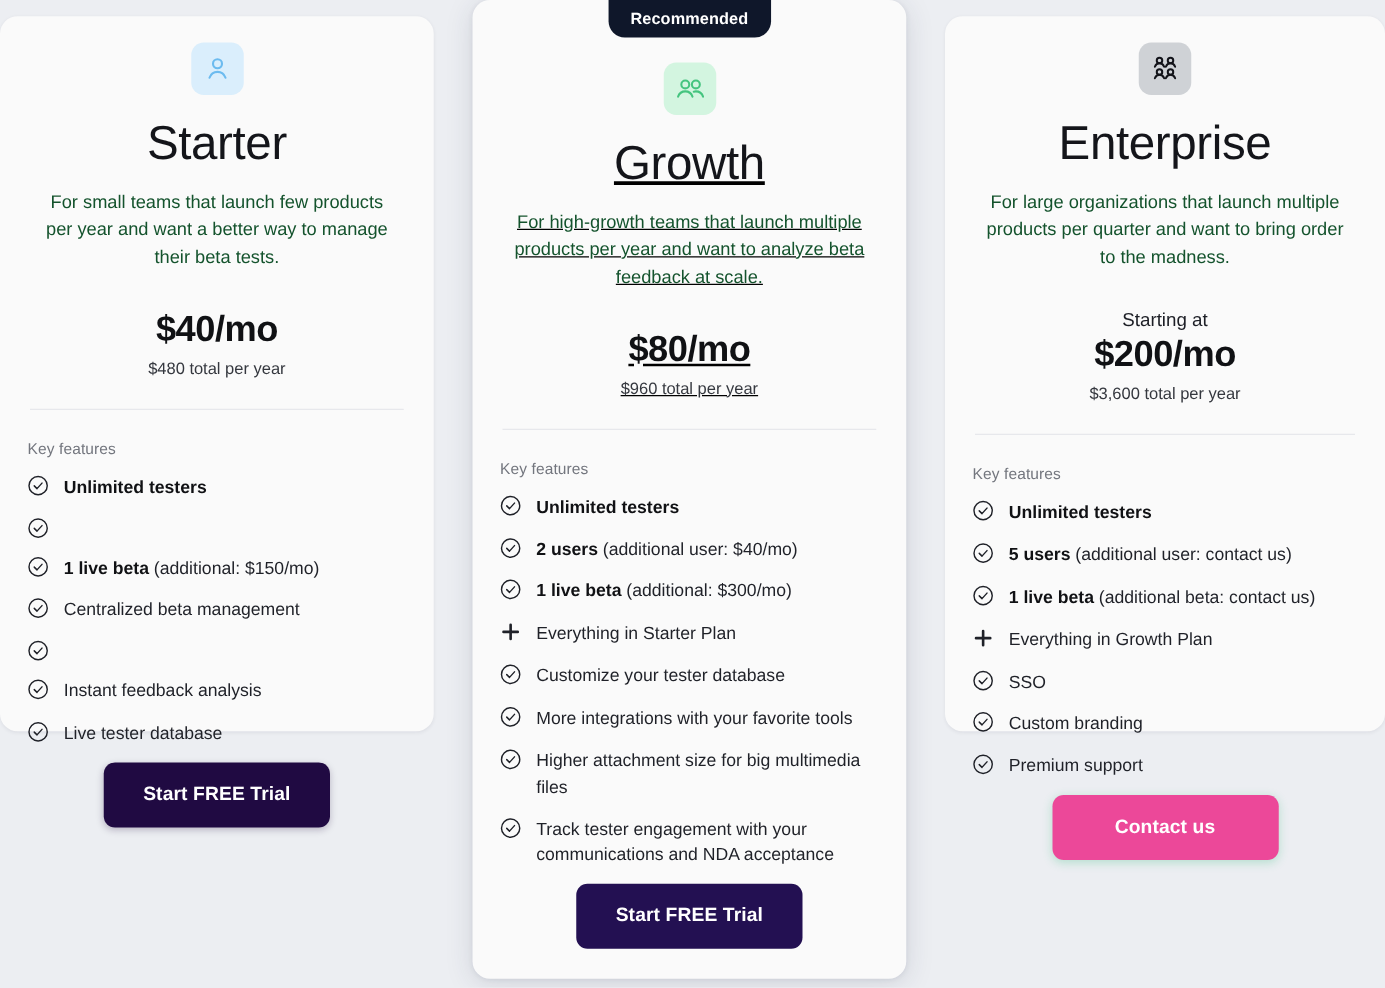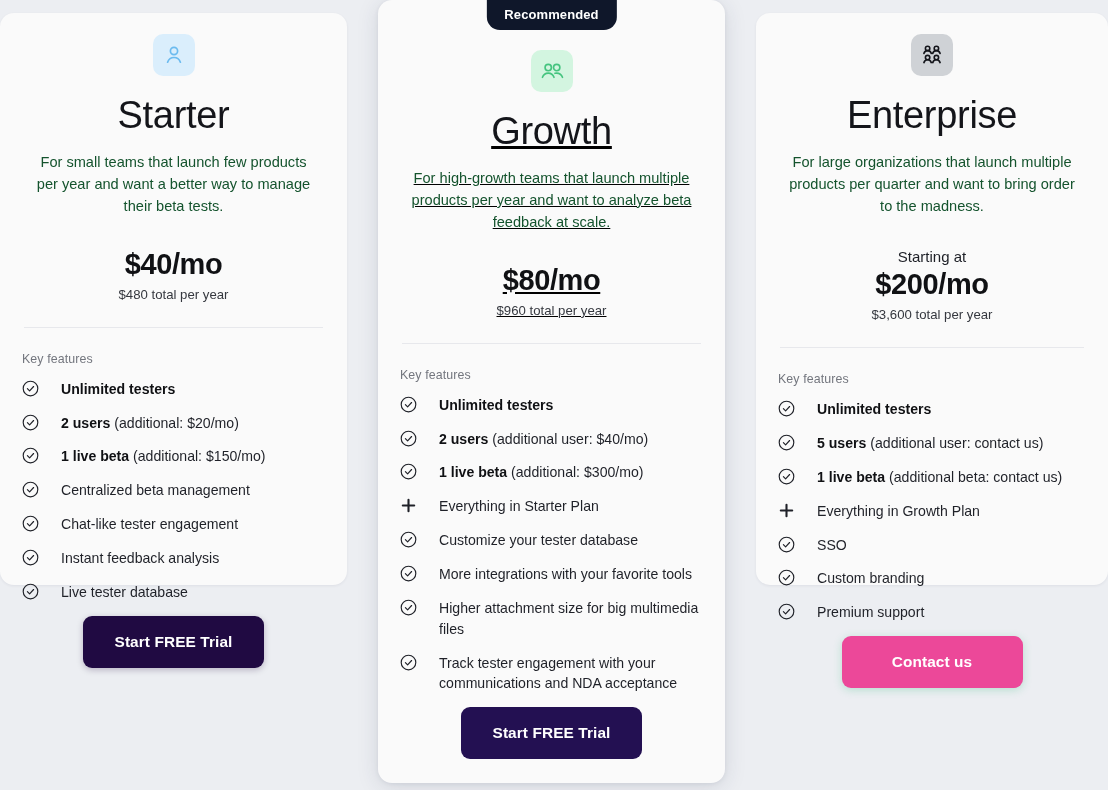--- a/index.html
+++ b/index.html
@@ -155,21 +155,21 @@
     color: #73767e;
     margin-bottom: 13px;
     letter-spacing: 0.1px;
   }
 
   .feature-list { list-style: none; }
 
   .feature {
     display: flex;
     align-items: flex-start;
-    gap: 22px;
+    gap: 12px;
     margin-bottom: 13px;
   }
 
   .feature-ico {
     flex: 0 0 17px;
     width: 17px;
     height: 17px;
     margin-top: 1px;
     display: flex;
     align-items: center;
@@ -250,21 +250,20 @@
             </span>
             <span class="feature-text"><b>Unlimited testers</b></span>
           </li>
           <li class="feature">
             <span class="feature-ico">
               <svg width="17" height="17" viewBox="0 0 17 17" fill="none" stroke="#1f2128" stroke-width="1.15" stroke-linecap="round" stroke-linejoin="round">
                 <circle cx="8.5" cy="8.5" r="7.3"></circle>
                 <path d="M5.4 8.7l2.2 2.2 4-4.4"></path>
               </svg>
             </span>
-            <span class="feature-text"><b>2 users</b> (additional: $20/mo)</span>
           </li>
           <li class="feature">
             <span class="feature-ico">
               <svg width="17" height="17" viewBox="0 0 17 17" fill="none" stroke="#1f2128" stroke-width="1.15" stroke-linecap="round" stroke-linejoin="round">
                 <circle cx="8.5" cy="8.5" r="7.3"></circle>
                 <path d="M5.4 8.7l2.2 2.2 4-4.4"></path>
               </svg>
             </span>
             <span class="feature-text"><b>1 live beta</b> (additional: $150/mo)</span>
           </li>
@@ -277,21 +276,20 @@
             </span>
             <span class="feature-text">Centralized beta management</span>
           </li>
           <li class="feature">
             <span class="feature-ico">
               <svg width="17" height="17" viewBox="0 0 17 17" fill="none" stroke="#1f2128" stroke-width="1.15" stroke-linecap="round" stroke-linejoin="round">
                 <circle cx="8.5" cy="8.5" r="7.3"></circle>
                 <path d="M5.4 8.7l2.2 2.2 4-4.4"></path>
               </svg>
             </span>
-            <span class="feature-text">Chat-like tester engagement</span>
           </li>
           <li class="feature">
             <span class="feature-ico">
               <svg width="17" height="17" viewBox="0 0 17 17" fill="none" stroke="#1f2128" stroke-width="1.15" stroke-linecap="round" stroke-linejoin="round">
                 <circle cx="8.5" cy="8.5" r="7.3"></circle>
                 <path d="M5.4 8.7l2.2 2.2 4-4.4"></path>
               </svg>
             </span>
             <span class="feature-text">Instant feedback analysis</span>
           </li>

